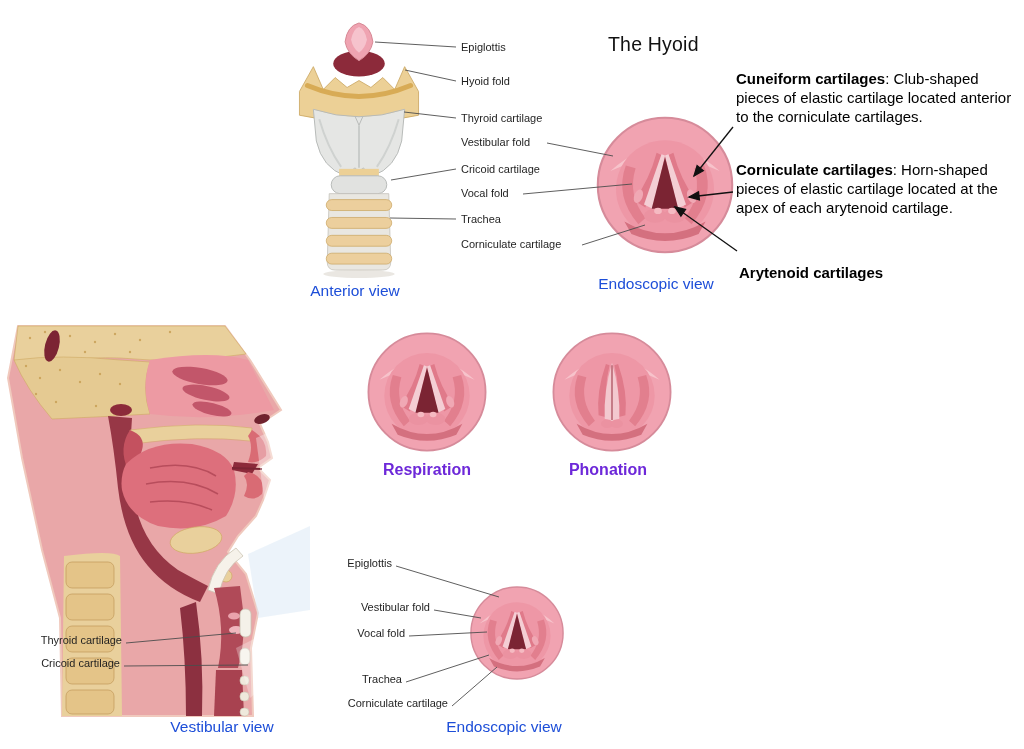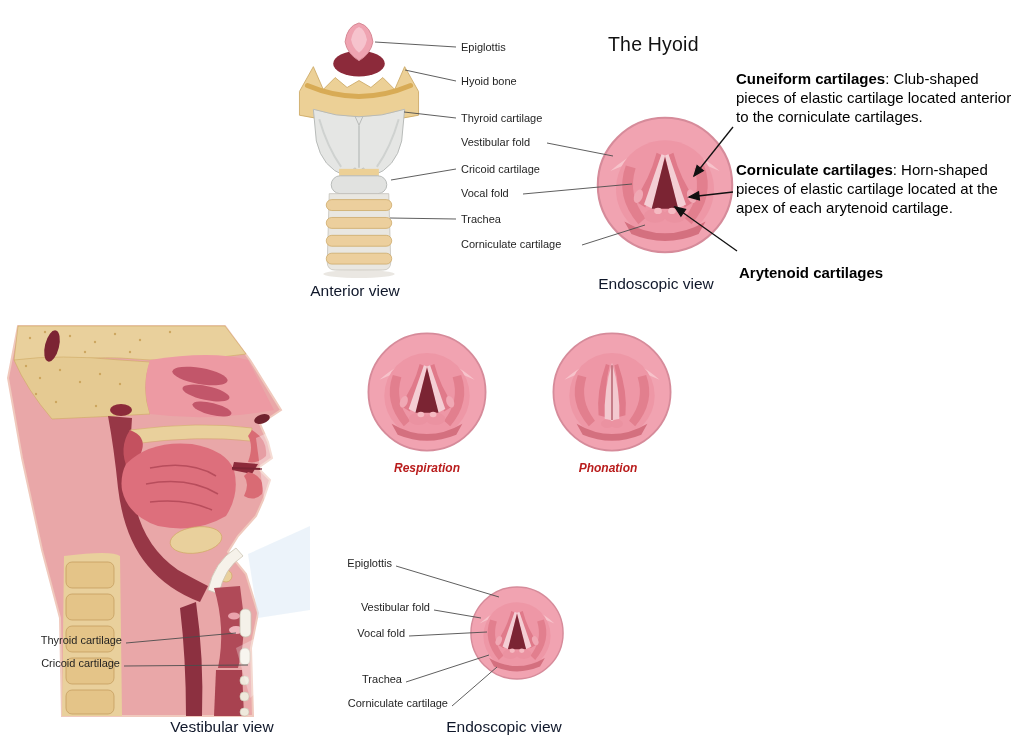--- a/index.html
+++ b/index.html
@@ -1,26 +1,26 @@
 <!DOCTYPE html>
 <html><head>
 <meta charset="utf-8">
 <style>
   html,body { margin:0; padding:0; background:#fff; }
   .canvas { position:relative; width:1024px; height:749px; background:#ffffff;
             font-family:"Liberation Sans", sans-serif; color:#1a1a1a; overflow:hidden; }
   .abs { position:absolute; }
   .lbl { position:absolute; font-size:11px; line-height:16px; white-space:nowrap; color:#1f1f1f; }
   .lbl-r { text-align:right; }
-  .caption { position:absolute; font-size:15.5px; transform:translateX(-50%); white-space:nowrap; color:#0f172a; }
+  .caption { position:absolute; font-size:15.5px; transform:translateX(-50%); white-space:nowrap; color:#1d4ed8; }
   .title { position:absolute; font-size:19.5px; letter-spacing:.2px; color:#111; }
   .ann { position:absolute; font-size:15px; line-height:19px; color:#000; }
   .ann b { font-weight:bold; }
-  .fnlabel { position:absolute; font-size:12px; font-weight:bold; font-style:italic;
-             transform:translateX(-50%); white-space:nowrap; color:#b91c1c; }
+  .fnlabel { position:absolute; font-size:16px; font-weight:bold; 
+             transform:translateX(-50%); white-space:nowrap; color:#6d28d9; }
   svg { display:block; }
   .overlay { pointer-events:none; }
 </style>
 </head>
 <body>
 
 <div class="canvas">
 
   <svg width="0" height="0" style="position:absolute" aria-hidden="true">
     <defs>
@@ -208,21 +208,21 @@
 
   <div class="title" style="left:608px;top:33px;z-index:10;">The Hyoid</div>
   <div class="caption" style="left:355px;top:282px;z-index:10;">Anterior view</div>
   <div class="caption" style="left:656px;top:275px;z-index:10;">Endoscopic view</div>
   <div class="fnlabel" style="left:427px;top:461px;z-index:10;">Respiration</div>
   <div class="fnlabel" style="left:608px;top:461px;z-index:10;">Phonation</div>
   <div class="caption" style="left:222px;top:718px;z-index:10;">Vestibular view</div>
   <div class="caption" style="left:504px;top:718px;z-index:10;">Endoscopic view</div>
 
   <div class="lbl" style="left:461px;top:39px;">Epiglottis</div>
-  <div class="lbl" style="left:461px;top:73px;">Hyoid bone</div>
+  <div class="lbl" style="left:461px;top:73px;">Hyoid fold</div>
   <div class="lbl" style="left:461px;top:110px;">Thyroid cartilage</div>
   <div class="lbl" style="left:461px;top:134px;">Vestibular fold</div>
   <div class="lbl" style="left:461px;top:161px;">Cricoid cartilage</div>
   <div class="lbl" style="left:461px;top:185px;">Vocal fold</div>
   <div class="lbl" style="left:461px;top:211px;">Trachea</div>
   <div class="lbl" style="left:461px;top:236px;">Corniculate cartilage</div>
 
   <div class="ann" style="left:736px;top:160px;width:278px;">
     <b>Corniculate cartilages</b><span>: Horn-shaped pieces of elastic cartilage located at the apex of each arytenoid cartilage.</span>
   </div>

